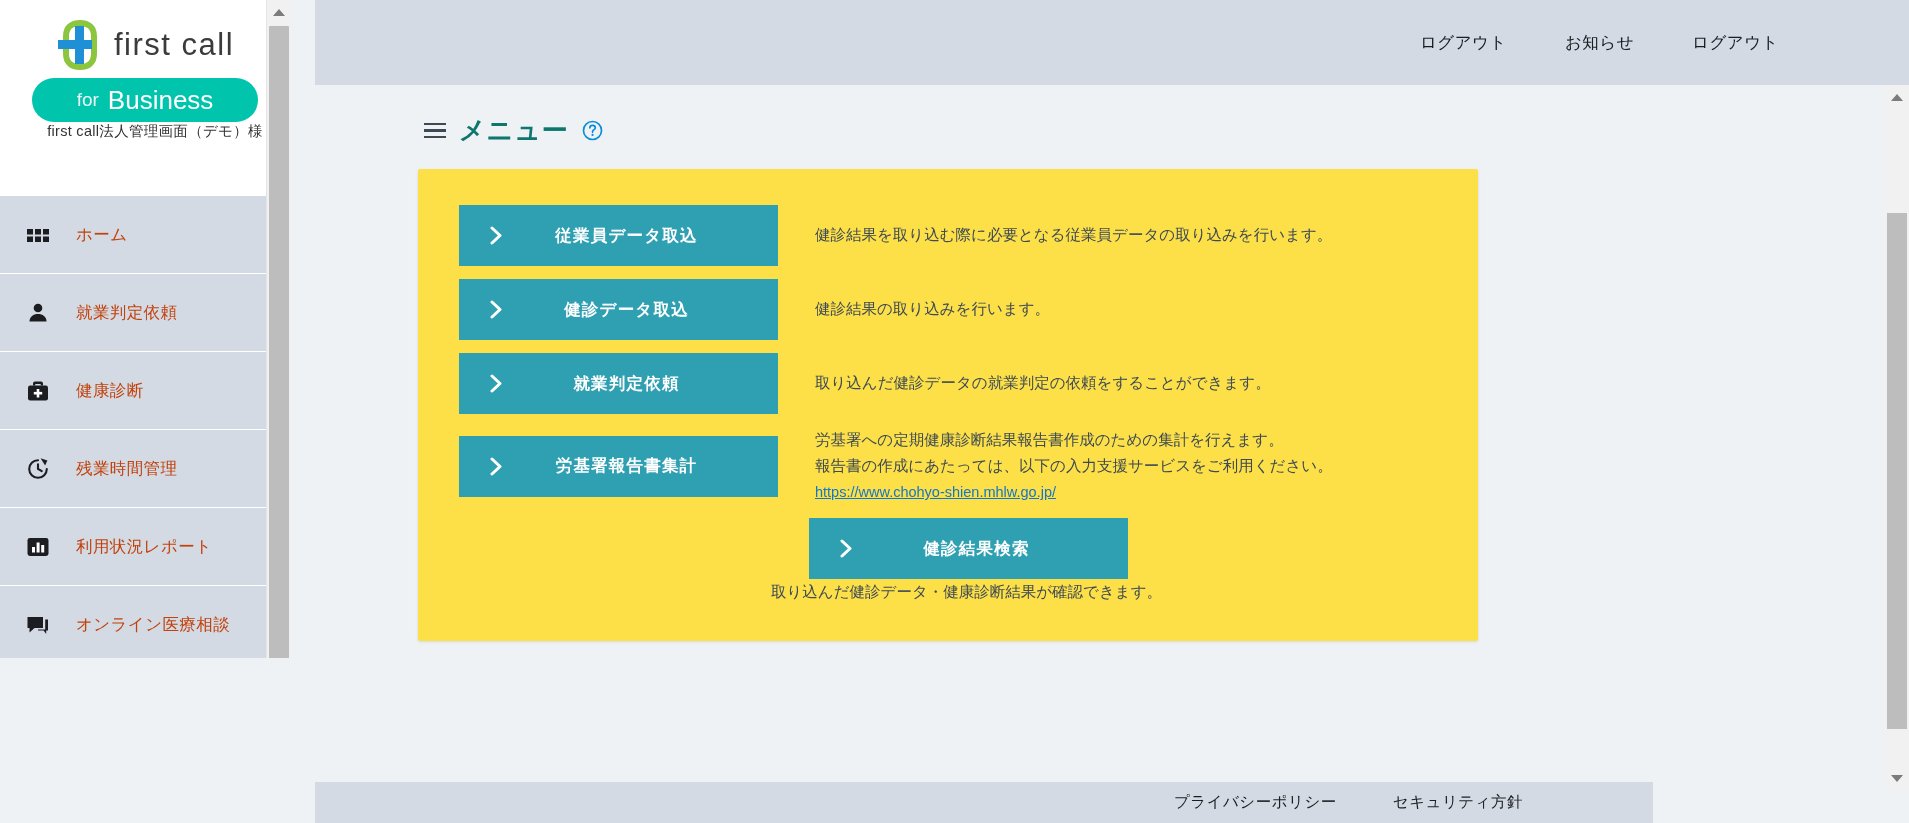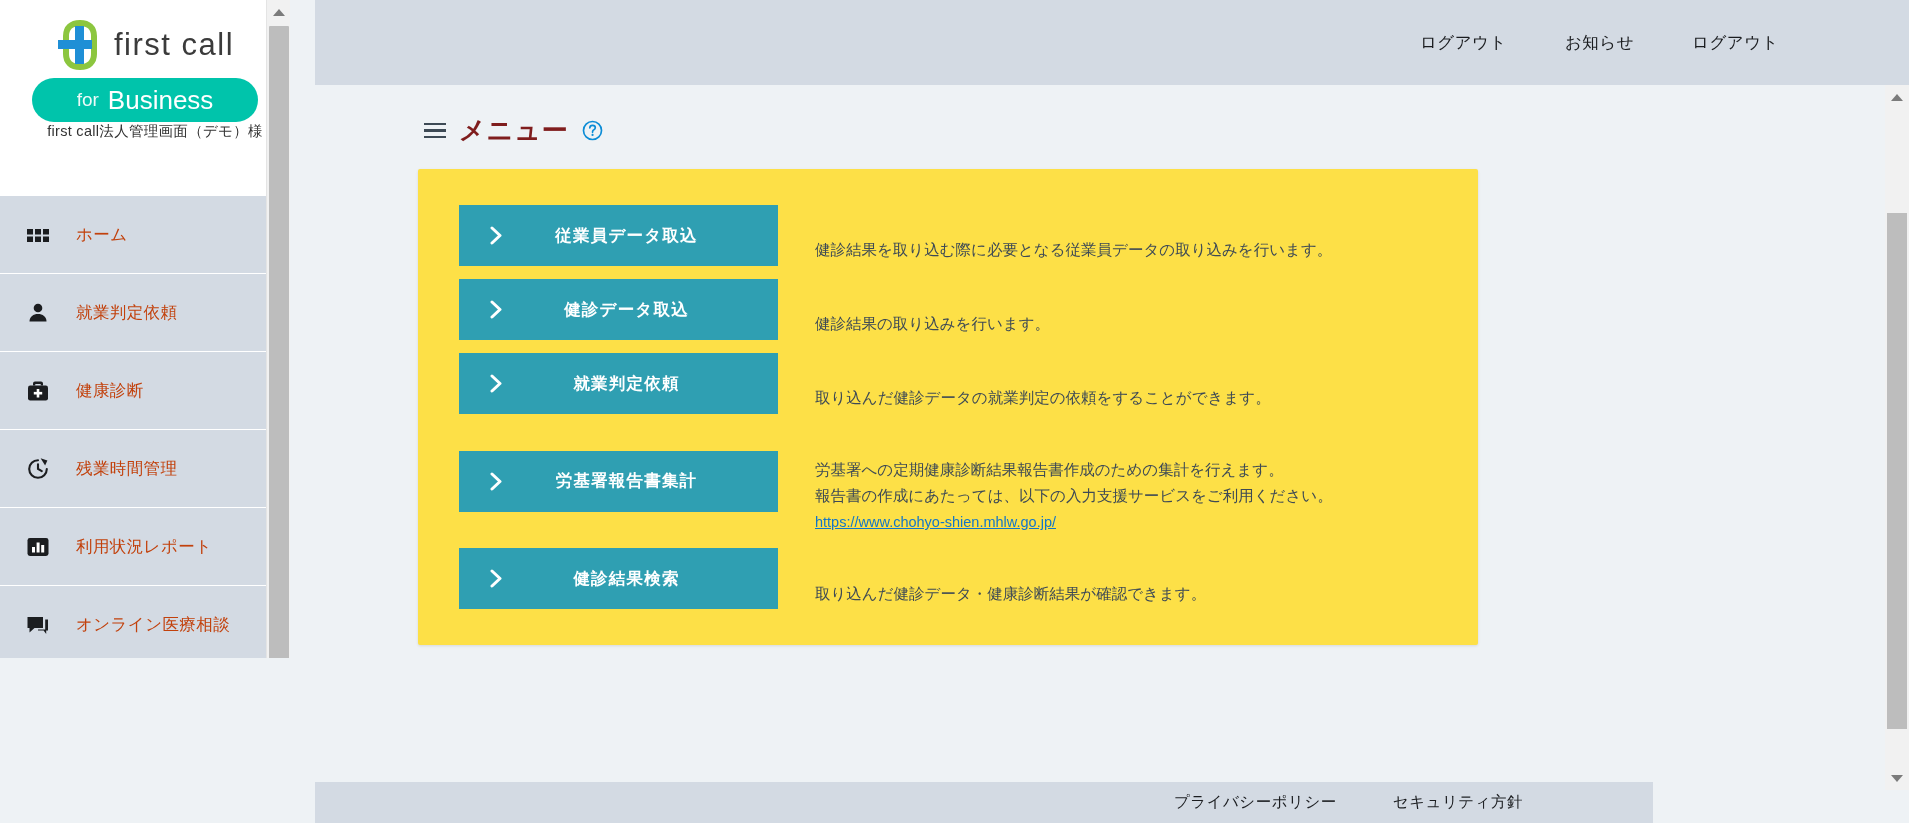--- a/index.html
+++ b/index.html
@@ -151,39 +151,39 @@
     display: flex;
     align-items: center;
     gap: 13px;
     padding: 28px 0 0 109px;
   }
   .hamburger { display: flex; flex-direction: column; gap: 4px; cursor: pointer; }
   .hamburger span { display: block; width: 22px; height: 2.5px; background: #3d4a55; }
   .page-title {
     font-size: 26px;
     font-weight: 700;
-    color: #7f1d1d;
+    color: #0f766e;
     letter-spacing: 1px;
   }
   .help-icon { width: 21px; height: 21px; cursor: pointer; display: block; }
 
   .card {
     margin: 21px 0 0 103px;
     width: 1060px;
     background: #fde047;
     border-radius: 2px;
     box-shadow: 0 1px 3px rgba(0,0,0,.10);
     padding: 36px 0 36px 0;
   }
   .menu-row {
     display: flex;
     align-items: center;
     margin-bottom: 13px;
   }
-  .menu-row:last-child { margin-bottom: 0; }
+  .menu-row:last-child { margin-bottom: 0; flex-direction: column; }
   .menu-btn {
     flex: 0 0 auto;
     margin-left: 41px;
     width: 319px;
     height: 61px;
     background: #2f9fb2;
     color: #ffffff;
     display: flex;
     align-items: center;
     border: none;
@@ -203,21 +203,20 @@
     font-size: 16.5px;
     font-weight: 700;
     letter-spacing: 1.2px;
     padding-right: 42px;
   }
   .menu-desc {
     margin-left: 37px;
     font-size: 15.5px;
     color: #3e4a55;
     line-height: 1.68;
-    margin-top: 30px;
   }
   .menu-desc .desc-link {
     display: inline-block;
     color: #1276c9;
     font-weight: 400;
     text-decoration: underline;
     cursor: pointer;
     font-size: 14.5px;
   }
 

